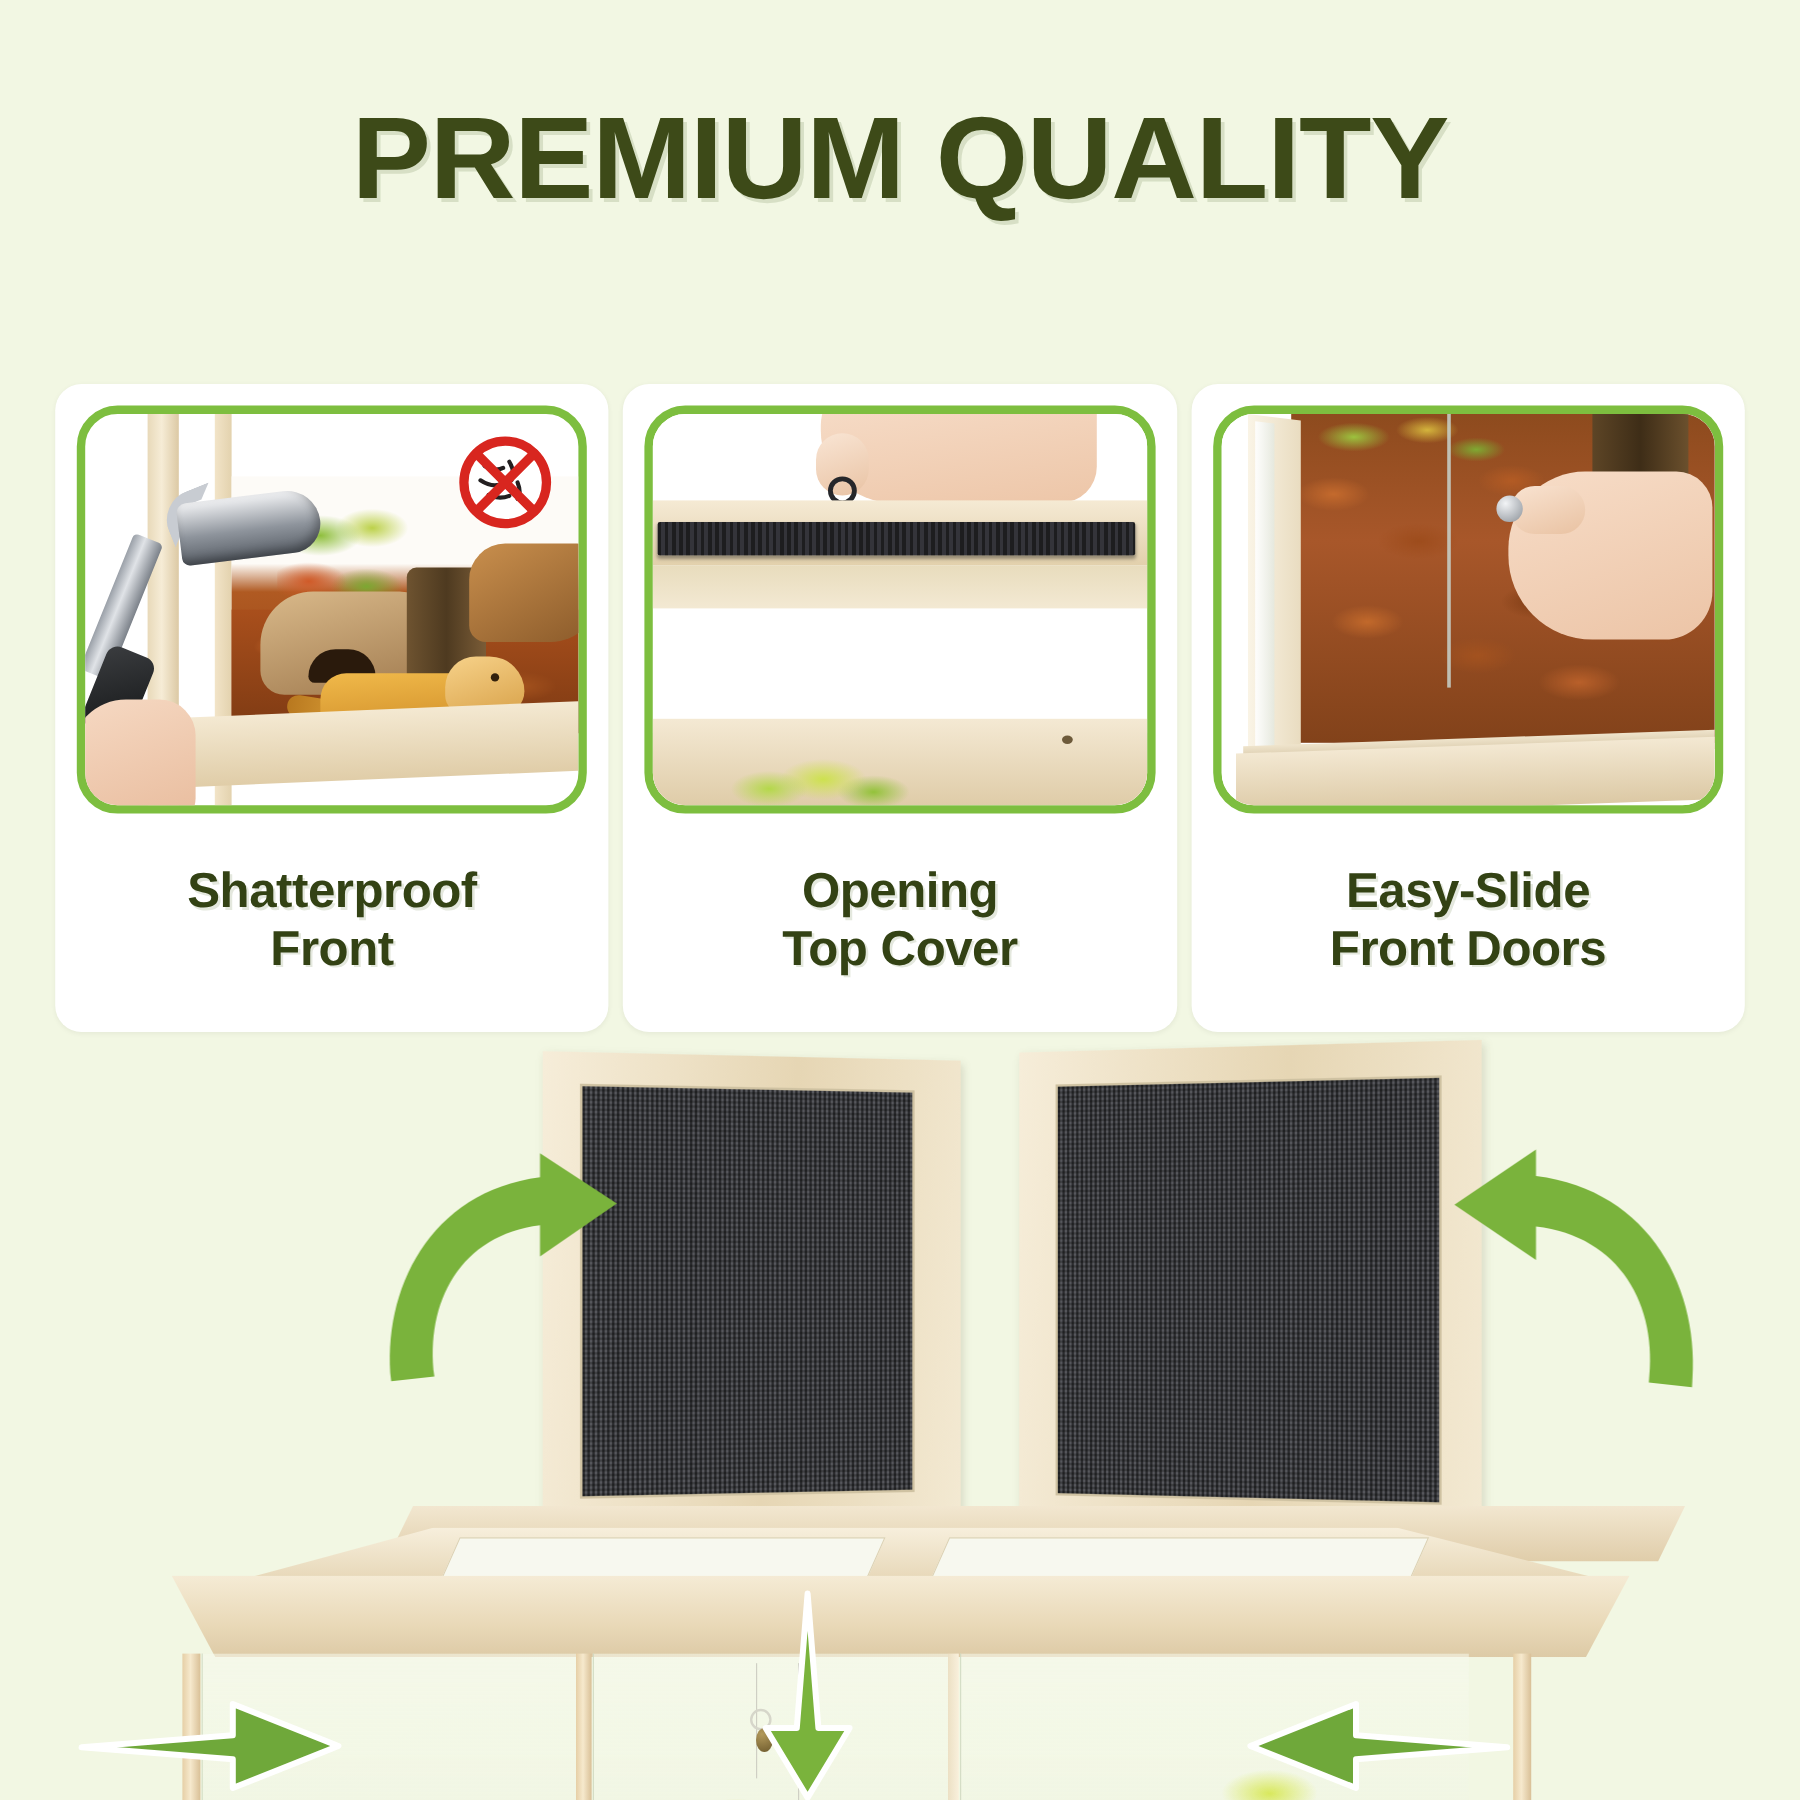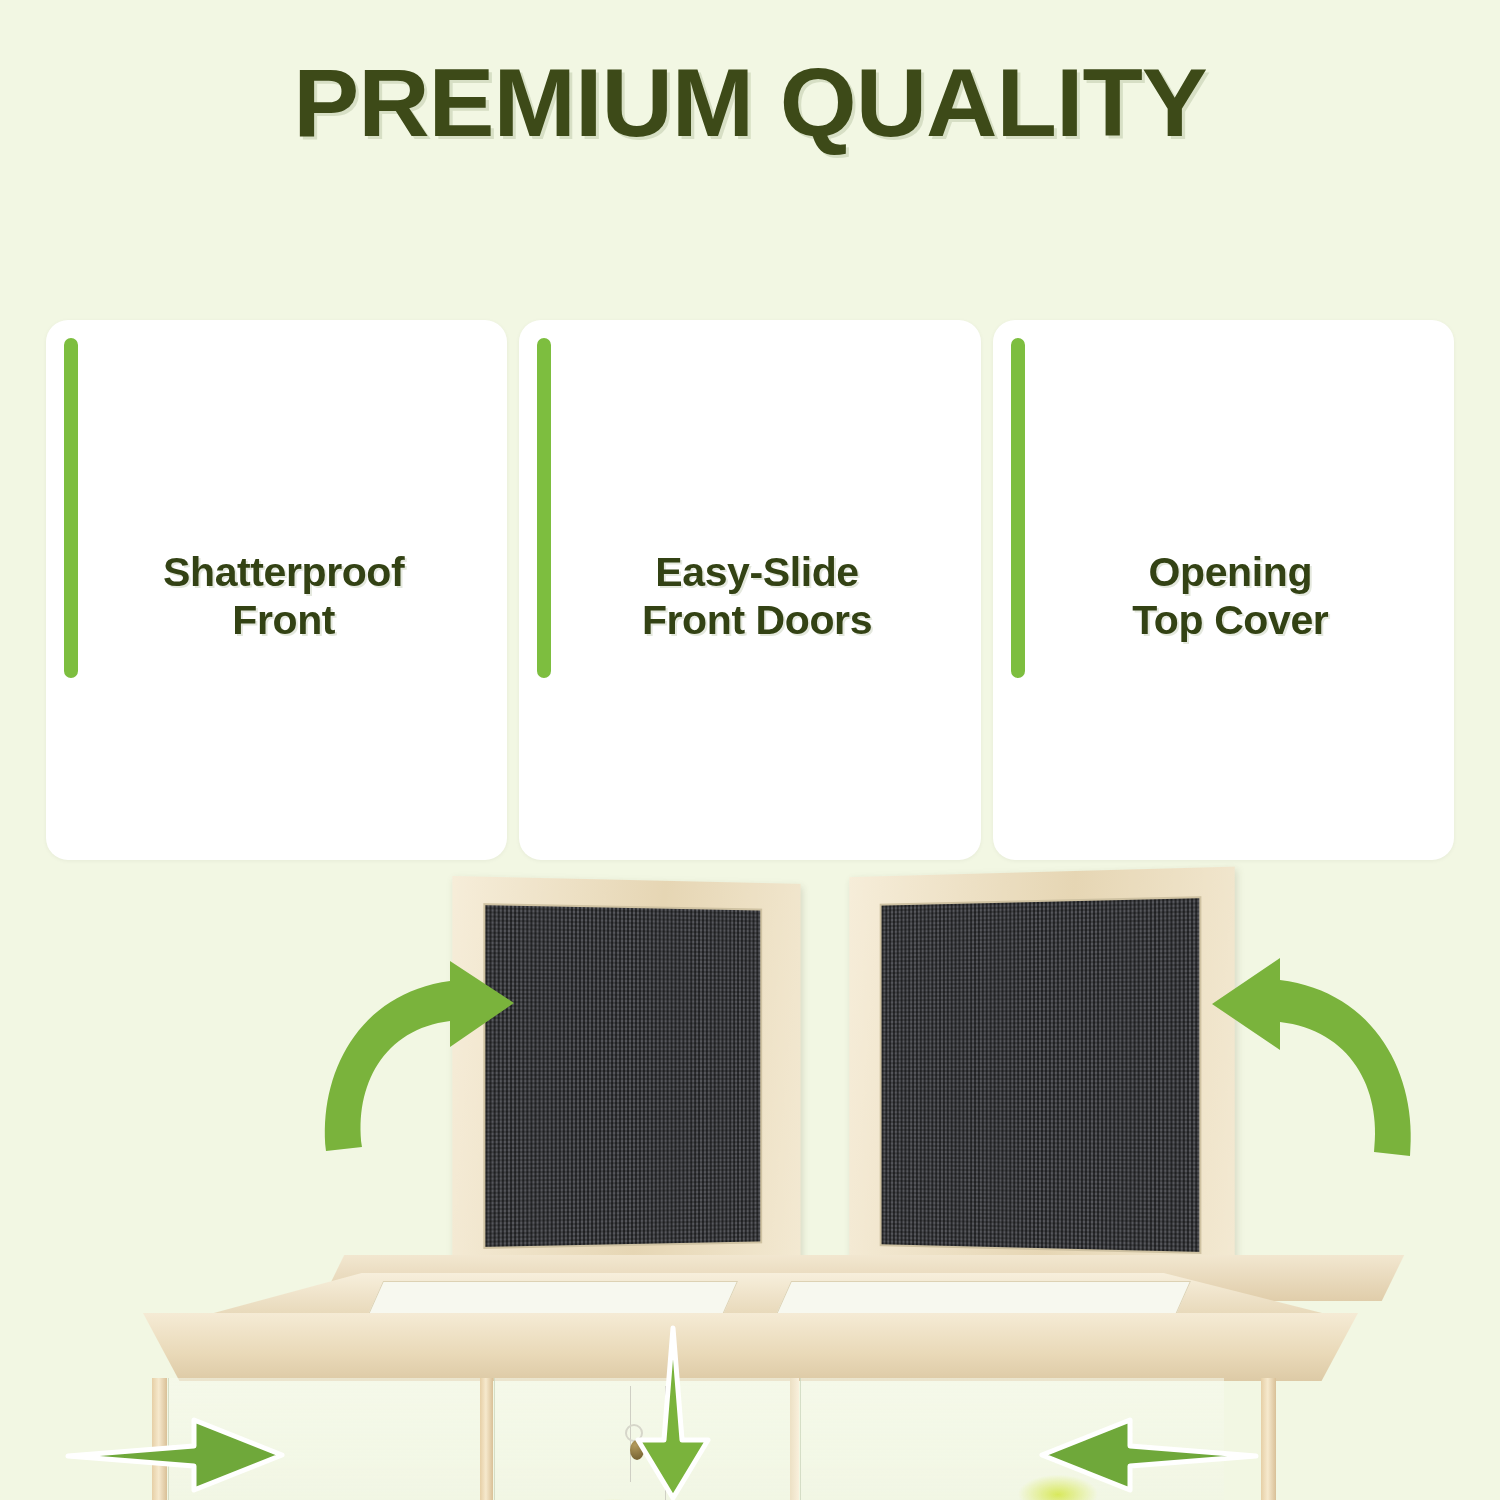--- a/index.html
+++ b/index.html
@@ -5,21 +5,21 @@
   * { box-sizing: border-box; margin: 0; padding: 0; }
   html, body { width: 1500px; height: 1500px; }
   body {
     background: #f2f7e3;
     font-family: "Liberation Sans", sans-serif;
     overflow: hidden;
     position: relative;
   }
 
   
-  .header { padding-top: 52px; text-align: center; }
+  .header { padding-top: 52px; text-align: center; margin-top: 29px; }
   .headline {
     font-size: 97px;
     font-weight: 700;
     letter-spacing: -1px;
     color: #3d4a18;
     line-height: 1.05;
     text-shadow: 3px 3px 0 rgba(120,140,90,.22);
     transform: scaleX(1.02);
   }
   .subhead {
@@ -37,20 +37,21 @@
     width: 1408px; height: 540px;
     display: flex;
     gap: 12px;
   }
   .card {
     flex: 1;
     background: #ffffff;
     border-radius: 22px;
     padding: 18px 18px 0 18px;
     display: flex;
+    flex-direction: column;
     box-shadow: 0 1px 4px rgba(0,0,0,.05);
   }
   .photo {
     position: relative;
     height: 340px;
     border: 7px solid #7dbe3f;
     border-radius: 34px;
     overflow: hidden;
     background: #ffffff;
   }
@@ -314,61 +315,61 @@
     <div class="caption">
       <div>
         <div>Shatterproof</div>
         <div>Front</div>
       </div>
     </div>
   </div>
 
   <div class="card">
     <div class="photo">
+      <div class="p3-bg"></div>
+      <div class="p3-hand"></div>
+      <div class="p3-thumb"></div>
+      <div class="p3-ring"></div>
+      <div class="p3-top-wood"></div>
+      <div class="p3-screen"></div>
+      <div class="p3-gap"></div>
+      <div class="p3-mid"></div>
+      <div class="p3-bot-wood"></div>
+      <div class="p3-screwhole"></div>
+      <div class="p3-plant"></div>
+    </div>
+    <div class="caption">
+      <div>
+        <div>Opening</div>
+        <div>Top Cover</div>
+      </div>
+    </div>
+  </div>
+
+  <div class="card">
+    <div class="photo">
       <div class="p2-bg"></div>
       <div class="p2-tank">
         <div class="p2-chips"></div>
       </div>
       <div class="p2-moss"></div>
       <div class="p2-bark"></div>
       <div class="p2-glasspane"></div>
       <div class="p2-hand"></div>
       <div class="p2-finger"></div>
       <div class="p2-knob"></div>
       <div class="p2-door-open"></div>
       <div class="p2-door-glass"></div>
       <div class="p2-rail"></div>
       <div class="p2-base"></div>
     </div>
     <div class="caption">
       <div>
         <div>Easy-Slide</div>
         <div>Front Doors</div>
-      </div>
-    </div>
-  </div>
-
-  <div class="card">
-    <div class="photo">
-      <div class="p3-bg"></div>
-      <div class="p3-hand"></div>
-      <div class="p3-thumb"></div>
-      <div class="p3-ring"></div>
-      <div class="p3-top-wood"></div>
-      <div class="p3-screen"></div>
-      <div class="p3-gap"></div>
-      <div class="p3-mid"></div>
-      <div class="p3-bot-wood"></div>
-      <div class="p3-screwhole"></div>
-      <div class="p3-plant"></div>
-    </div>
-    <div class="caption">
-      <div>
-        <div>Opening</div>
-        <div>Top Cover</div>
       </div>
     </div>
   </div>
 </div>
 
 <div class="product">
 
   <div class="lid lid-left">
     <div class="lid-inner"></div>
   </div>

